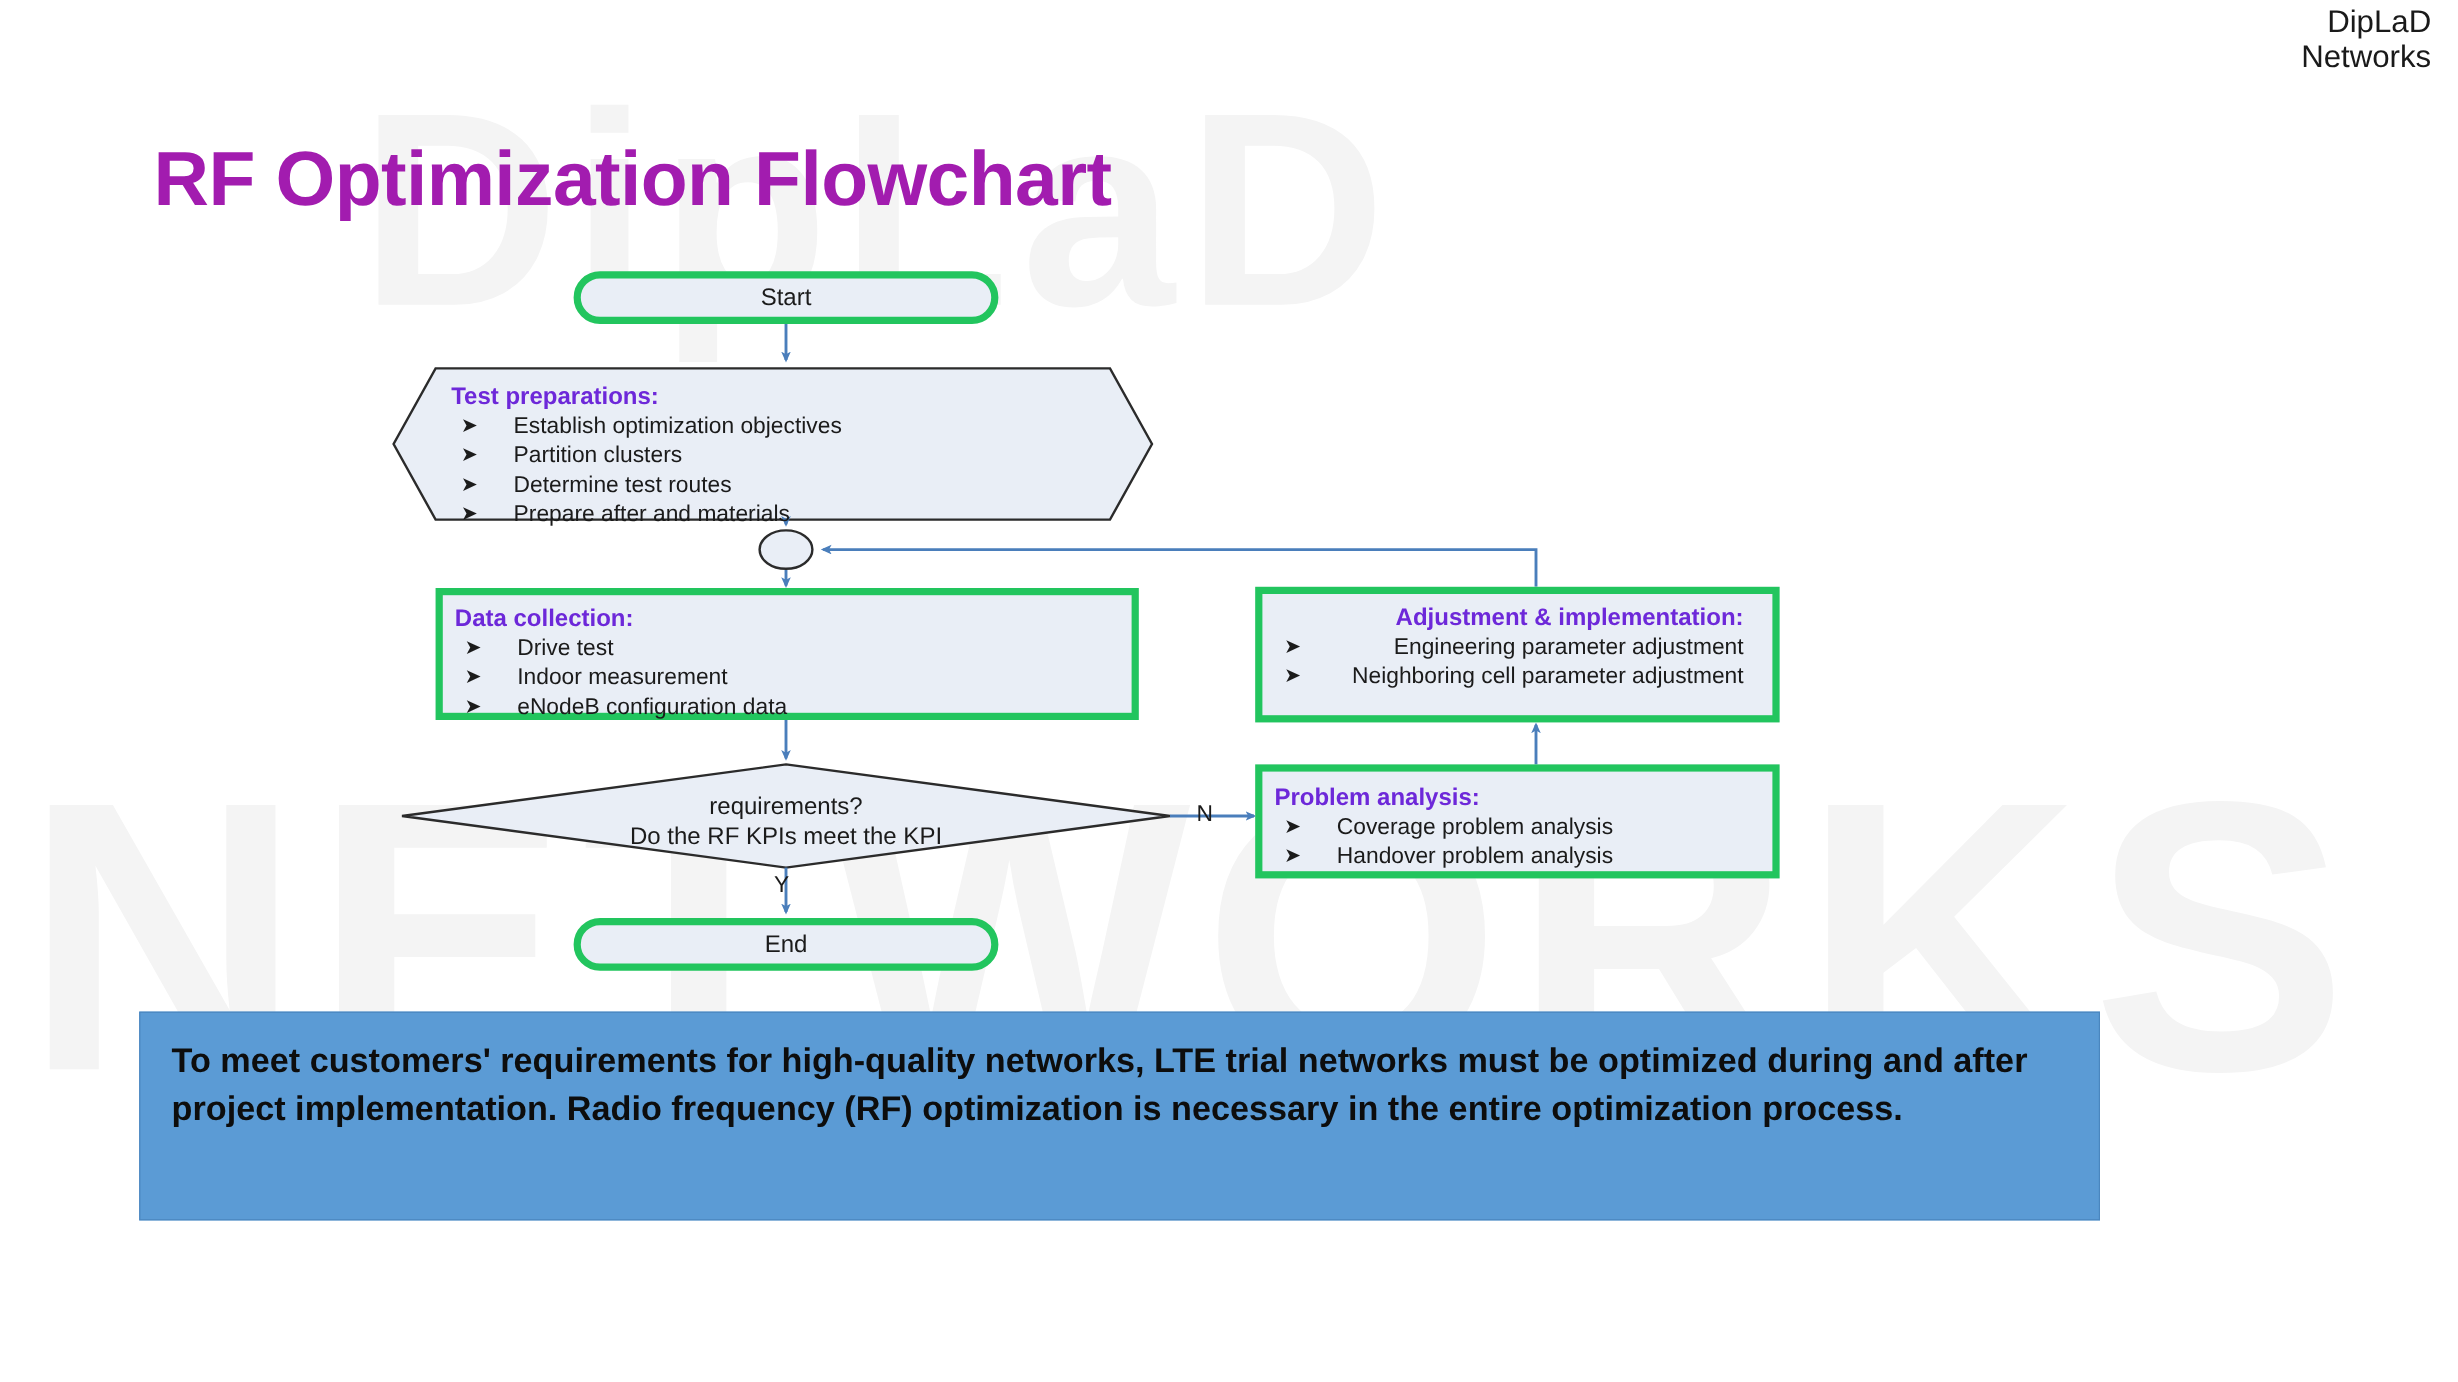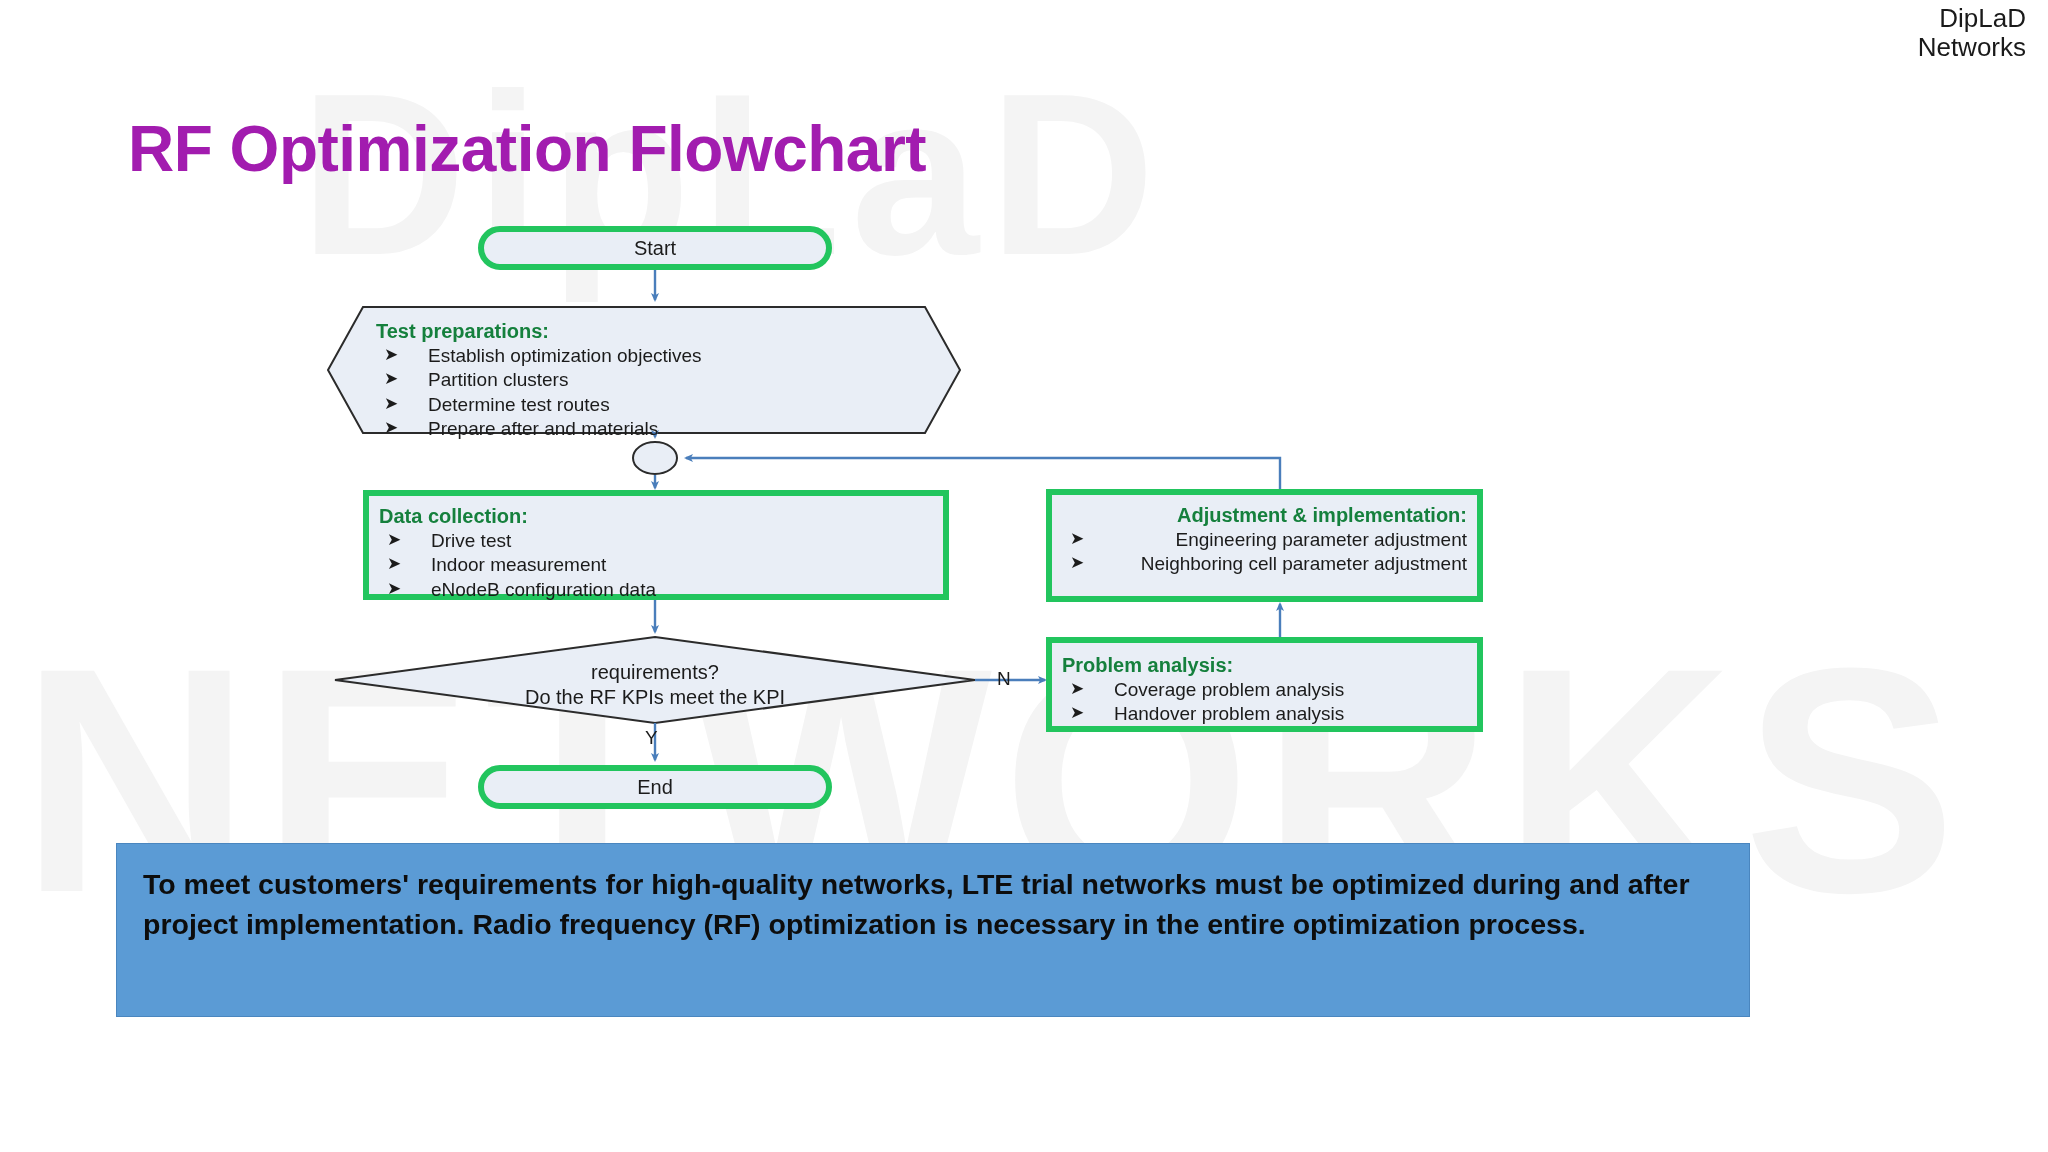--- a/index.html
+++ b/index.html
@@ -106,27 +106,27 @@
     z-index: 4;
   }
   .hexwrap .hex-label {
     position: absolute;
     left: 48px;
     top: 12px;
     width: 560px;
   }
 
   .boxnode {
-    padding: 8px 10px 8px 10px;
+    padding: 8px 24px 8px 10px;
   }
 
   .blk-title {
     font-size: 20px;
     font-weight: 700;
-    color: #15803d;
+    color: #6d28d9;
     line-height: 1.25;
     font-family: "Liberation Sans", sans-serif;
   }
   .blk-list {
     margin: 0;
     padding: 0;
     list-style: none;
   }
   .blk-list li {
     font-size: 19px;

